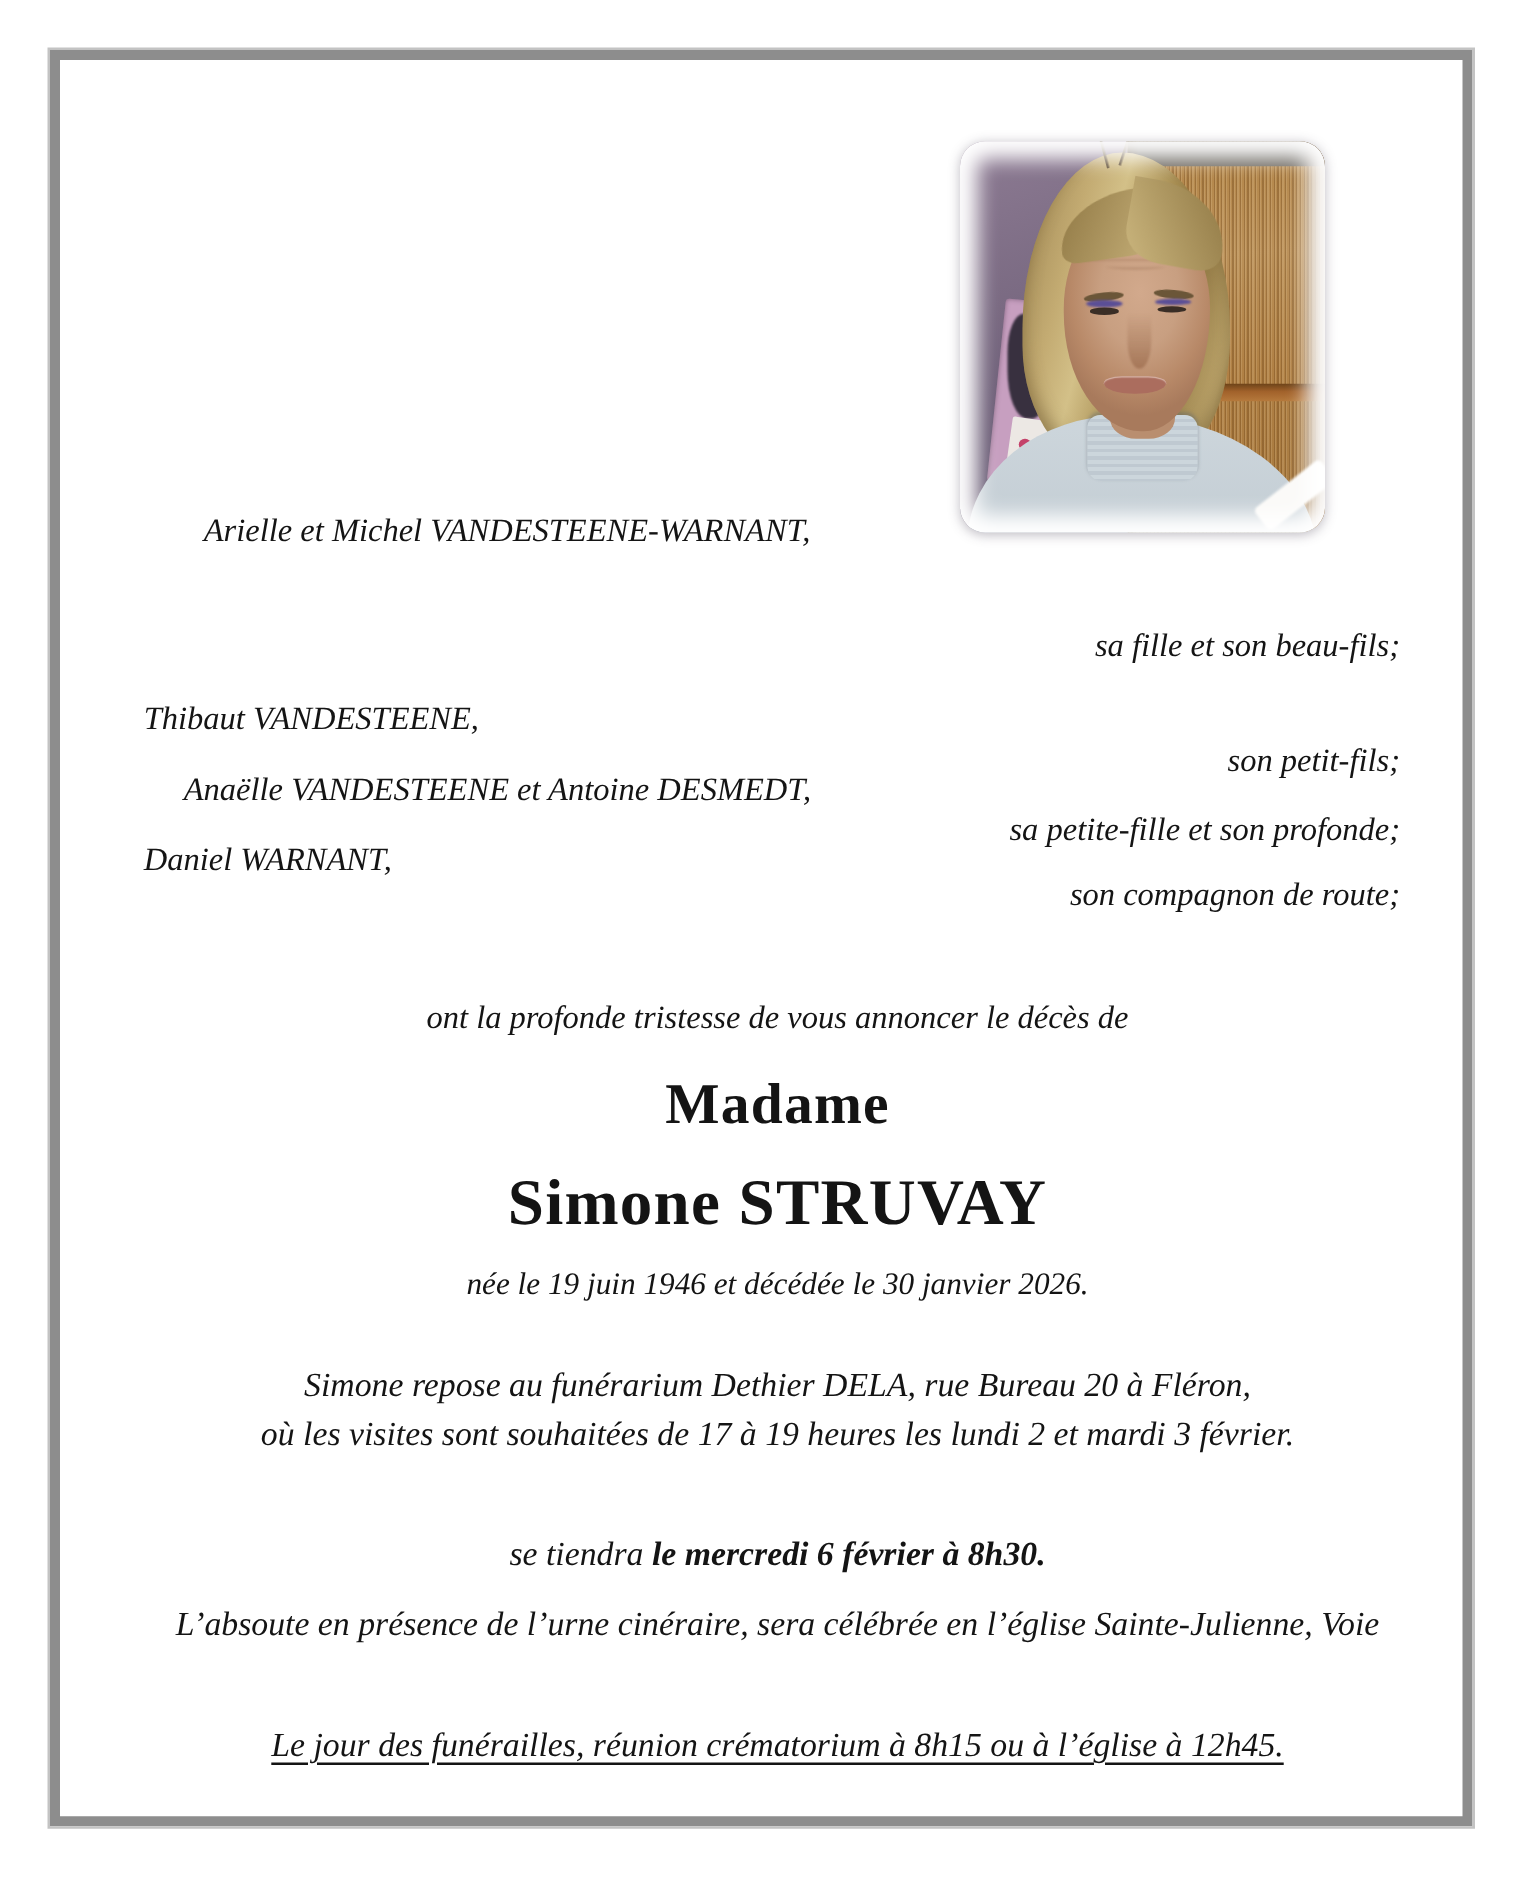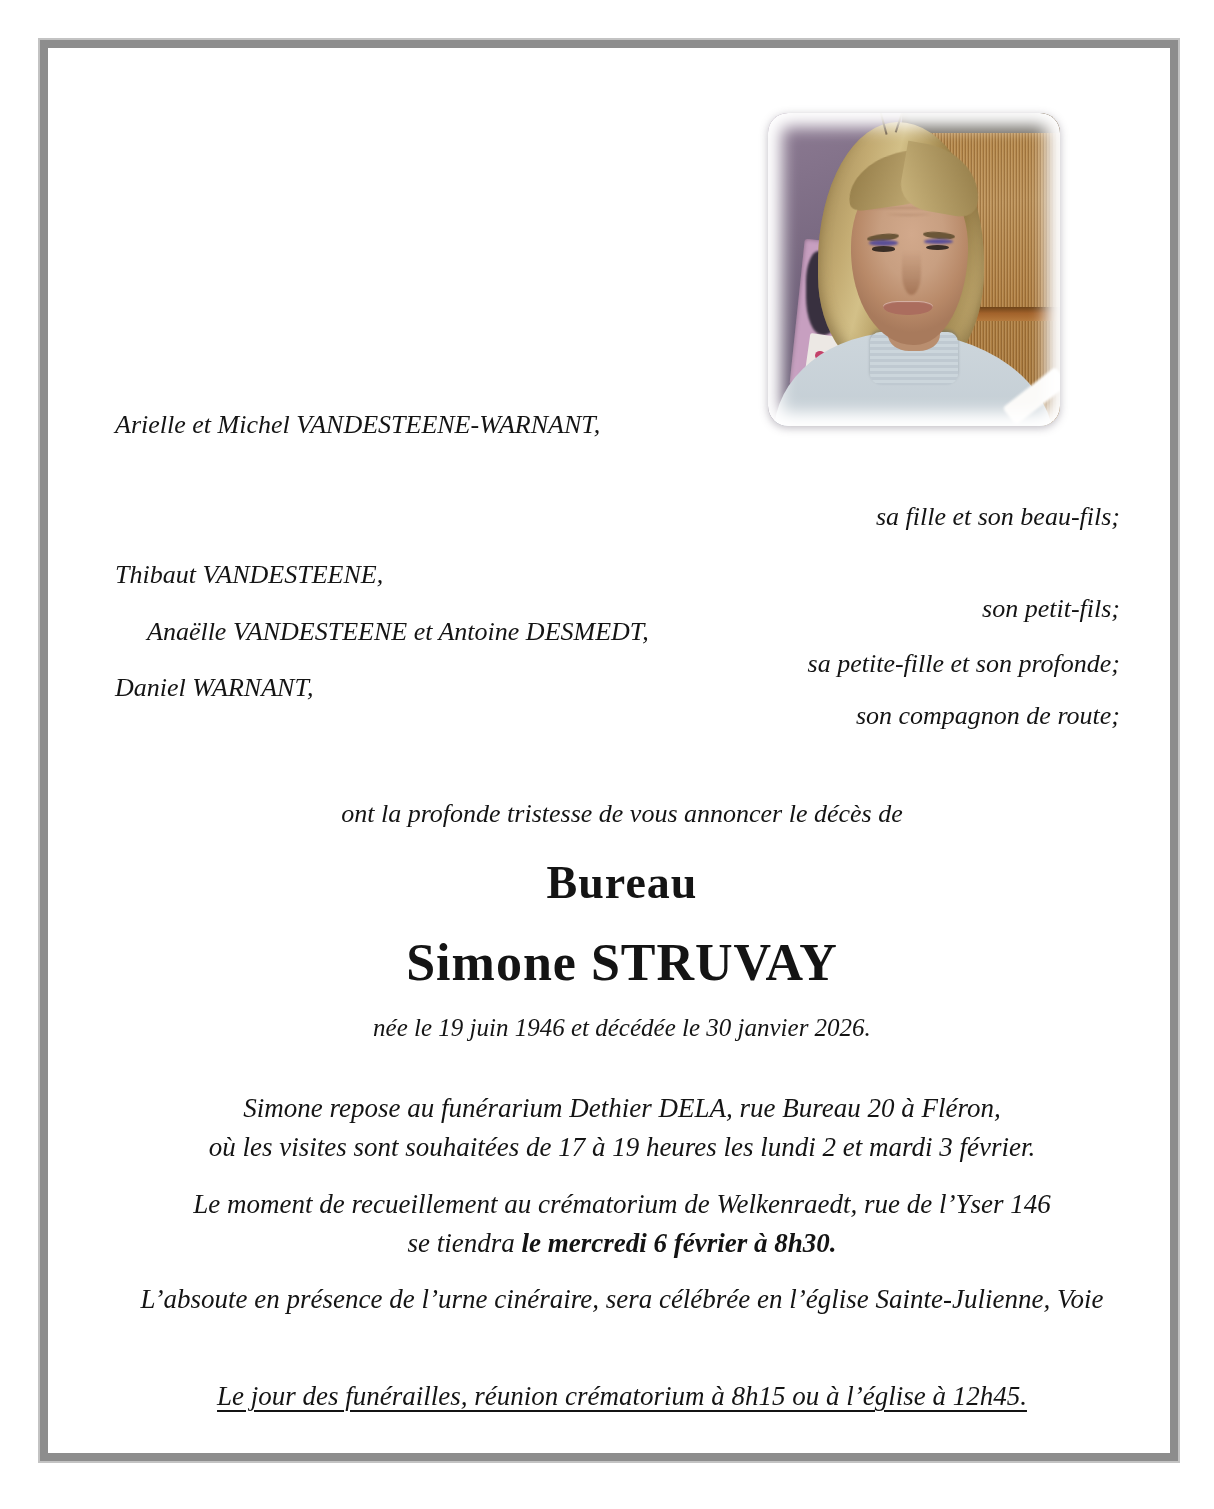--- a/index.html
+++ b/index.html
@@ -85,21 +85,21 @@
     background:linear-gradient(60deg,#cbb67e,#8f7743);
     border-radius:0 100% 30% 50%;transform:rotate(10deg);filter:blur(.6px);}
   .ph-sliver{right:-3%;bottom:6%;width:23%;height:7%;background:#fbfaf8;
     transform:rotate(-38deg);border-radius:4px;filter:blur(1px);}
   .ph-feather{position:absolute;inset:0;border-radius:20px;
     box-shadow:inset 0 0 16px 14px #ffffff;pointer-events:none;}
   
   .txt{position:absolute;font-style:italic;white-space:nowrap;}
   .name-line{left:115px;font-size:26px;line-height:34px;}
   .rel-line{right:94px;font-size:26px;line-height:34px;text-align:right;}
-  .n0{top:408px;} .n1{top:558px;} .n2{top:615px;margin-left:32px;} .n3{top:671px;}
+  .n0{top:408px;margin-left:48px;} .n1{top:558px;} .n2{top:615px;margin-left:32px;} .n3{top:671px;}
   .r0{top:500px;} .r1{top:592px;} .r2{top:647px;} .r3{top:699px;}
   .center{position:absolute;left:30px;right:0;text-align:center;font-style:italic;}
   .announce{top:799px;font-size:26px;}
   .title-line{top:856px;font-size:46px;font-style:normal;font-weight:bold;letter-spacing:1px;}
   .fullname-line{top:933px;font-size:52px;font-style:normal;font-weight:bold;letter-spacing:1px;}
   .dates-line{top:1014px;font-size:25px;}
   .para{font-size:27px;line-height:39px;}
   .p1{top:1089px;} .p2{top:1185px;} .p3{top:1280px;}
   .plast{top:1377px;}
   .plast span{text-decoration:underline;text-underline-offset:5px;text-decoration-thickness:1.5px;}
@@ -149,31 +149,31 @@
 <div class="txt rel-line r0">sa fille et son beau-fils;</div>
 <div class="txt name-line n1">Thibaut VANDESTEENE,</div>
 <div class="txt rel-line r1">son petit-fils;</div>
 <div class="txt name-line n2">Anaëlle VANDESTEENE et Antoine DESMEDT,</div>
 <div class="txt rel-line r2">sa petite-fille et son profonde;</div>
 <div class="txt name-line n3">Daniel WARNANT,</div>
 <div class="txt rel-line r3">son compagnon de route;</div>
 
 <div class="center announce">ont la profonde tristesse de vous annoncer le décès de</div>
 
-<div class="center title-line">Bureau</div>
+<div class="center title-line">Madame</div>
 <div class="center fullname-line">Simone STRUVAY</div>
 <div class="center dates-line">née le 19 juin 1946 et décédée le 30 janvier 2026.</div>
 
 <div class="center para p1">
   <span>Simone repose au funérarium Dethier DELA, rue Bureau 20 à Fléron,</span><br>
   <span>où les visites sont souhaitées de 17 à 19 heures les lundi 2 et mardi 3 février.</span>
 </div>
 
 <div class="center para p2">
-  <span>Le moment de recueillement au crématorium de Welkenraedt, rue de l’Yser 146</span><br>
+  <br>
   <span>se tiendra </span><span class="bold-seg">le mercredi 6 février à 8h30.</span>
 </div>
 
 <div class="center para p3">
   <span>L’absoute en présence de l’urne cinéraire, sera célébrée en l’église Sainte-Julienne, Voie</span><br>
 </div>
 
 <div class="center para plast">
   <span>Le jour des funérailles, réunion crématorium à 8h15 ou à l’église à 12h45.</span>
 </div>

